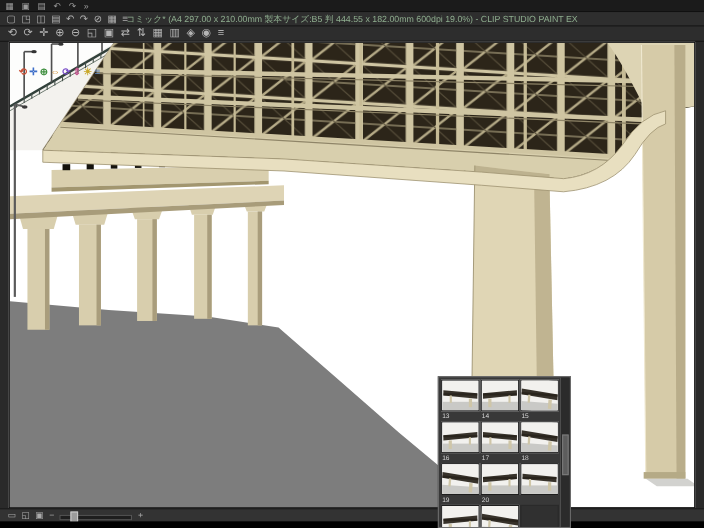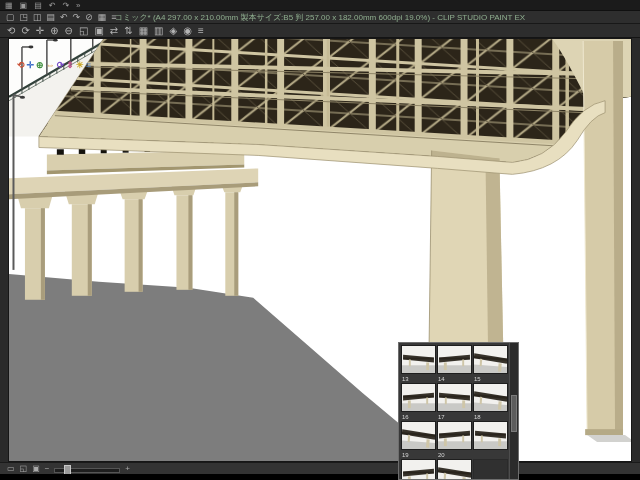--- a/index.html
+++ b/index.html
@@ -83,21 +83,21 @@
   <div class="toolbar-main">
     <span class="ic">▢</span>
     <span class="ic">◳</span>
     <span class="ic">◫</span>
     <span class="ic">▤</span>
     <span class="ic">↶</span>
     <span class="ic">↷</span>
     <span class="ic">⊘</span>
     <span class="ic">▦</span>
     <span class="ic">≡</span>
-    <div class="doc-title">コミック* (A4 297.00 x 210.00mm 製本サイズ:B5 判 257.00 x 182.00mm 600dpi 19.0%) - CLIP STUDIO PAINT EX</div>
+    <div class="doc-title">コミック* (A4 297.00 x 210.00mm 製本サイズ:B5 判 444.55 x 182.00mm 600dpi 19.0%) - CLIP STUDIO PAINT EX</div>
   </div>
 
   <div class="toolbar-view">
     <span class="ic">⟲</span>
     <span class="ic">⟳</span>
     <span class="ic">✛</span>
     <span class="ic">⊕</span>
     <span class="ic">⊖</span>
     <span class="ic">◱</span>
     <span class="ic">▣</span>

